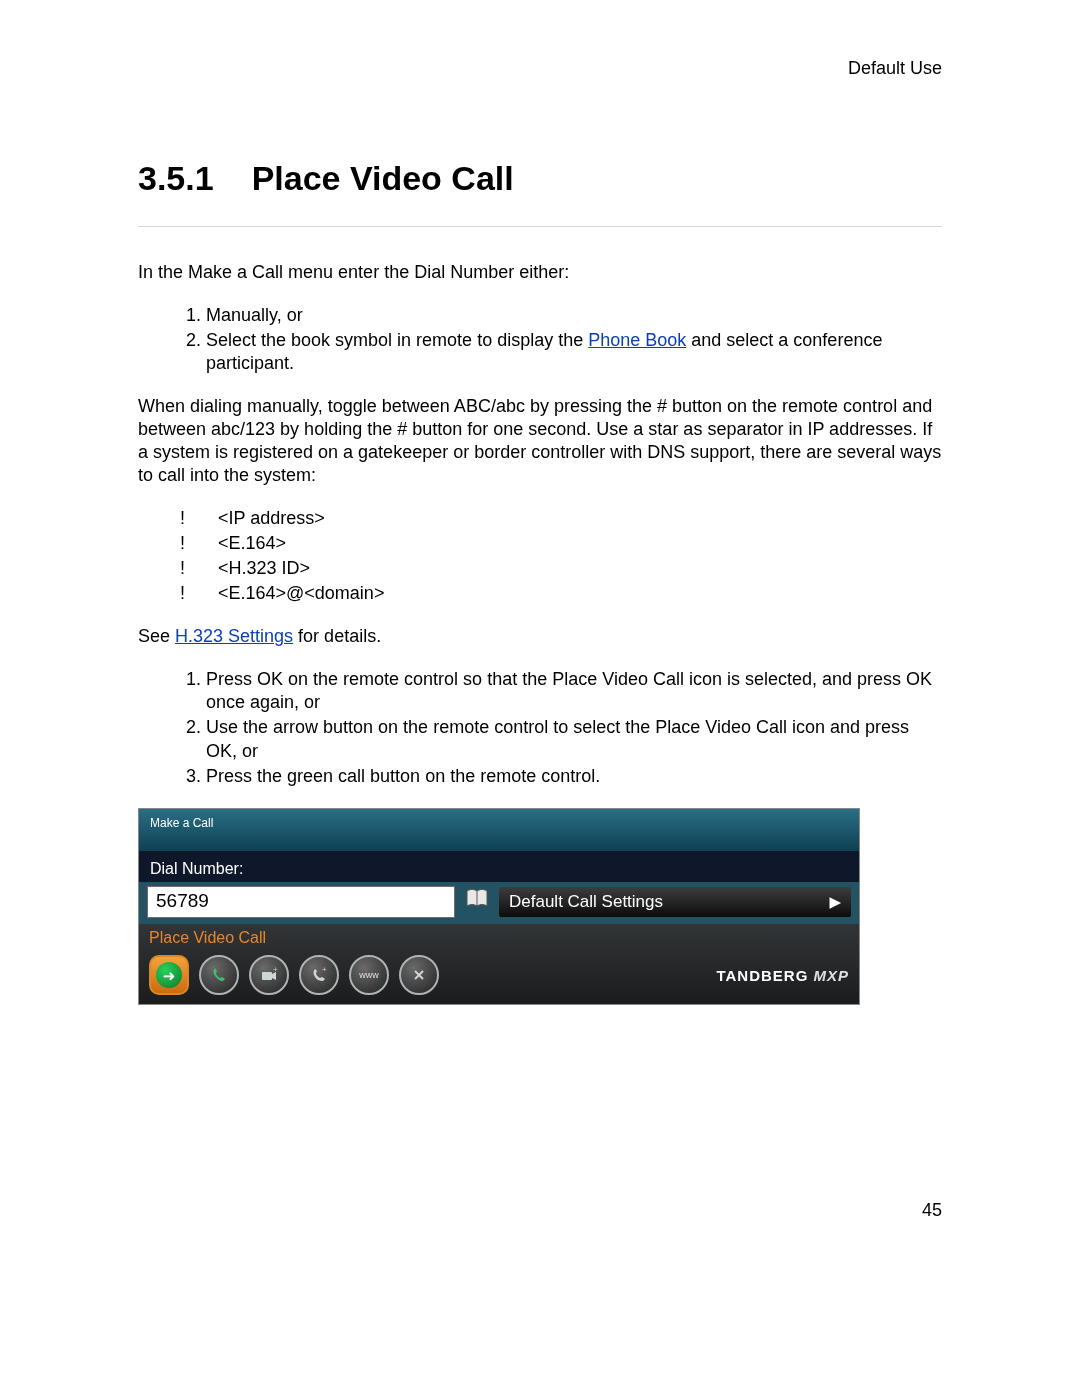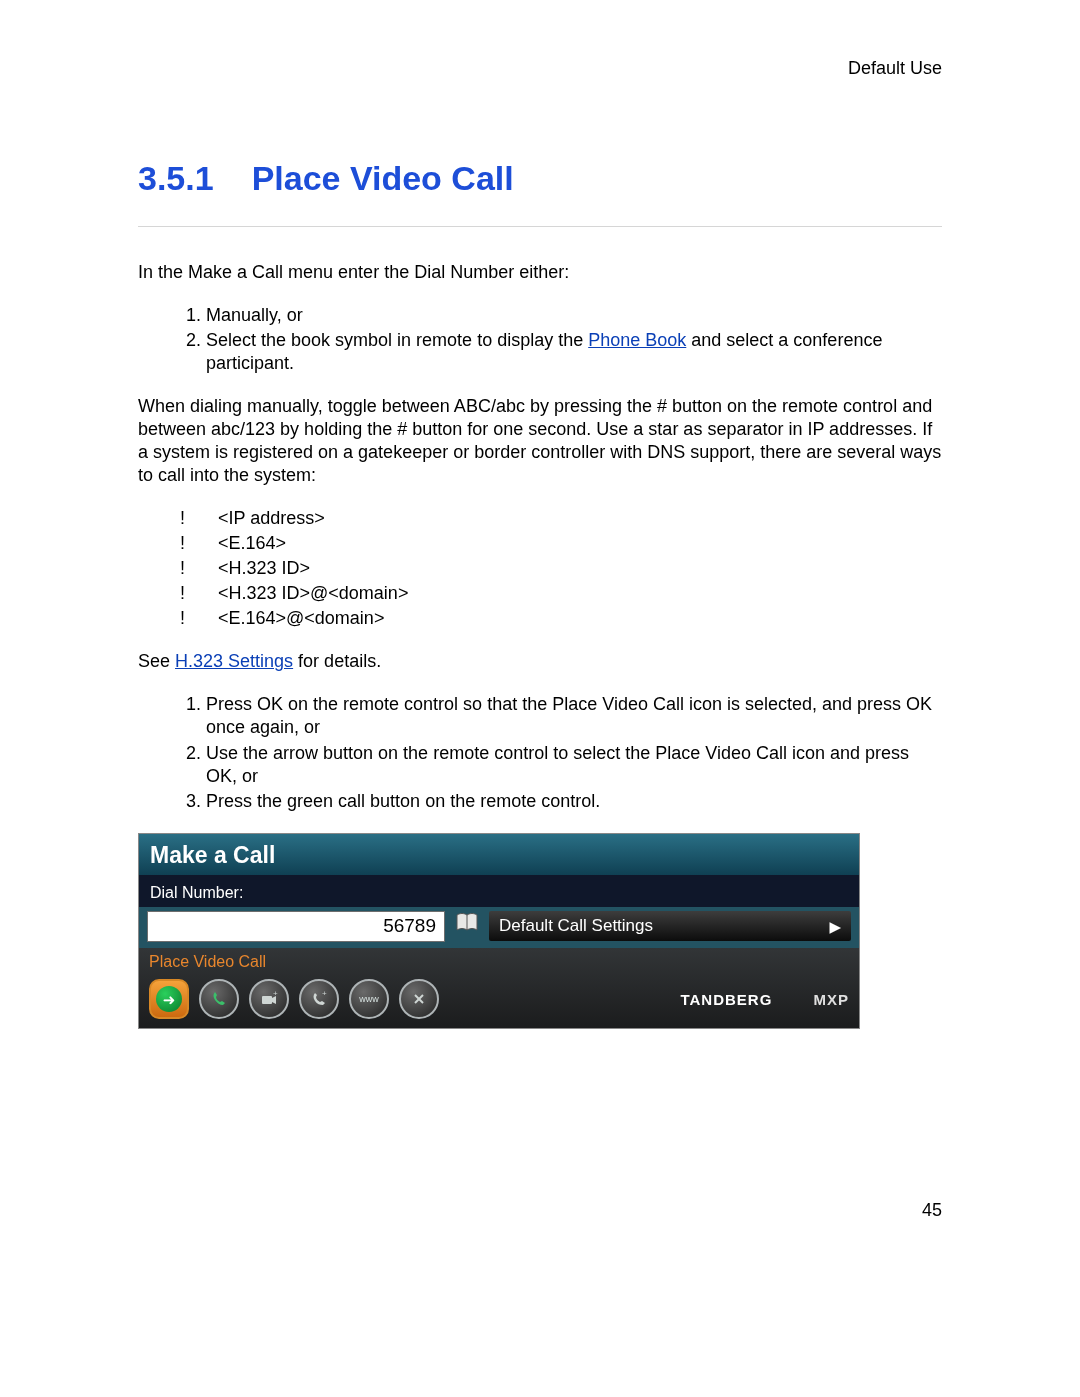--- a/index.html
+++ b/index.html
@@ -18,21 +18,21 @@
     width:804px;
   }
   .header-right {
     text-align:right;
     font-size:18px;
     margin-top:58px;
   }
   h1.section-heading {
     font-size:34px;
     font-weight:bold;
-    color:#1d4ed8;
+    color:#000000;
     margin-top:80px;
     margin-bottom:28px;
   }
   h1.section-heading .num { display:inline-block; margin-right:38px; }
   hr.sep { border:none; border-top:1px solid #d6d6d6; margin:0 0 34px 0; }
   .body-text { font-size:18px; line-height:1.28; }
   .para { margin-bottom:20px; }
   ol.num-list { margin:0 0 20px 0; padding-left:68px; }
   ol.num-list li { margin-bottom:2px; }
   ul.bang-list { list-style:none; margin:0 0 20px 0; padding-left:42px; }
@@ -44,45 +44,43 @@
   
   .ui-box {
     width:720px;
     margin-top:6px;
     border:1px solid #888;
     font-family: Arial, sans-serif;
   }
   .ui-header {
     background:linear-gradient(#2a6f85, #0f4053);
     color:#fff;
-    font-size:23px;
-    padding:7px 11px 5px 11px;
-    font-weight:bold;
+    font-size:12px;
+    padding:7px 11px 20px 11px;
   }
   .ui-label-row {
     background:#0f172a;
     color:#fff;
     font-size:16px;
     padding:8px 11px 3px 11px;
   }
   .ui-row {
     display:flex;
     align-items:center;
     background:#235362;
     padding:4px 8px 6px 8px;
   }
   .ui-input {
     background:#fff;
     border:1px solid #6e6e6e;
     font-size:19px;
-    padding:2px 8px 3px 8px;
+    padding:2px 18px 3px 8px;
     width:280px;
     margin-right:10px;
     color:#000;
-    text-align:right;
   }
   .book-icon { flex:0 0 auto; margin-right:10px; }
   .settings-btn {
     flex:1;
     background:linear-gradient(#3d3d3d,#0c0c0c);
     color:#fff;
     font-size:17px;
     padding:4px 10px;
     display:flex;
     align-items:center;
@@ -116,21 +114,21 @@
     background:radial-gradient(circle at 35% 30%, #2ad05c, #0a7a2a);
     display:flex; align-items:center; justify-content:center;
     font-size:15px; color:#fff;
   }
   .brand {
     margin-left:auto;
     color:#fff;
     font-size:15px;
     letter-spacing:1px;
   }
-  .brand .mxp { font-weight:bold; color:#e0e0e0;margin-left:36px; }
+  .brand .mxp { font-style:italic; font-weight:bold; color:#e0e0e0; }
 </style>
 </head>
 <body>
 
 <div class="page">
   <div class="header-right">Default Use</div>
 
   <h1 class="section-heading">
     <span class="num">3.5.1</span><span>Place Video Call</span>
   </h1>
@@ -145,21 +143,20 @@
         <span>Select the book symbol in remote to display the </span><a href="#" class="link">Phone Book</a><span> and select a conference participant.</span>
       </li>
     </ol>
 
     <div class="para">When dialing manually, toggle between ABC/abc by pressing the # button on the remote control and between abc/123 by holding the # button for one second. Use a star as separator in IP addresses. If a system is registered on a gatekeeper or border controller with DNS support, there are several ways to call into the system:</div>
 
     <ul class="bang-list">
       <li>&lt;IP address&gt;</li>
       <li>&lt;E.164&gt;</li>
       <li>&lt;H.323 ID&gt;</li>
-      <li>&lt;H.323 ID&gt;@&lt;domain&gt;</li>
       <li>&lt;E.164&gt;@&lt;domain&gt;</li>
     </ul>
 
     <div class="para">
       <span>See </span><a href="#" class="link">H.323 Settings</a><span> for details.</span>
     </div>
 
 
     <ol class="num-list">
       <li>Press OK on the remote control so that the Place Video Call icon is selected, and press OK once again, or</li>

